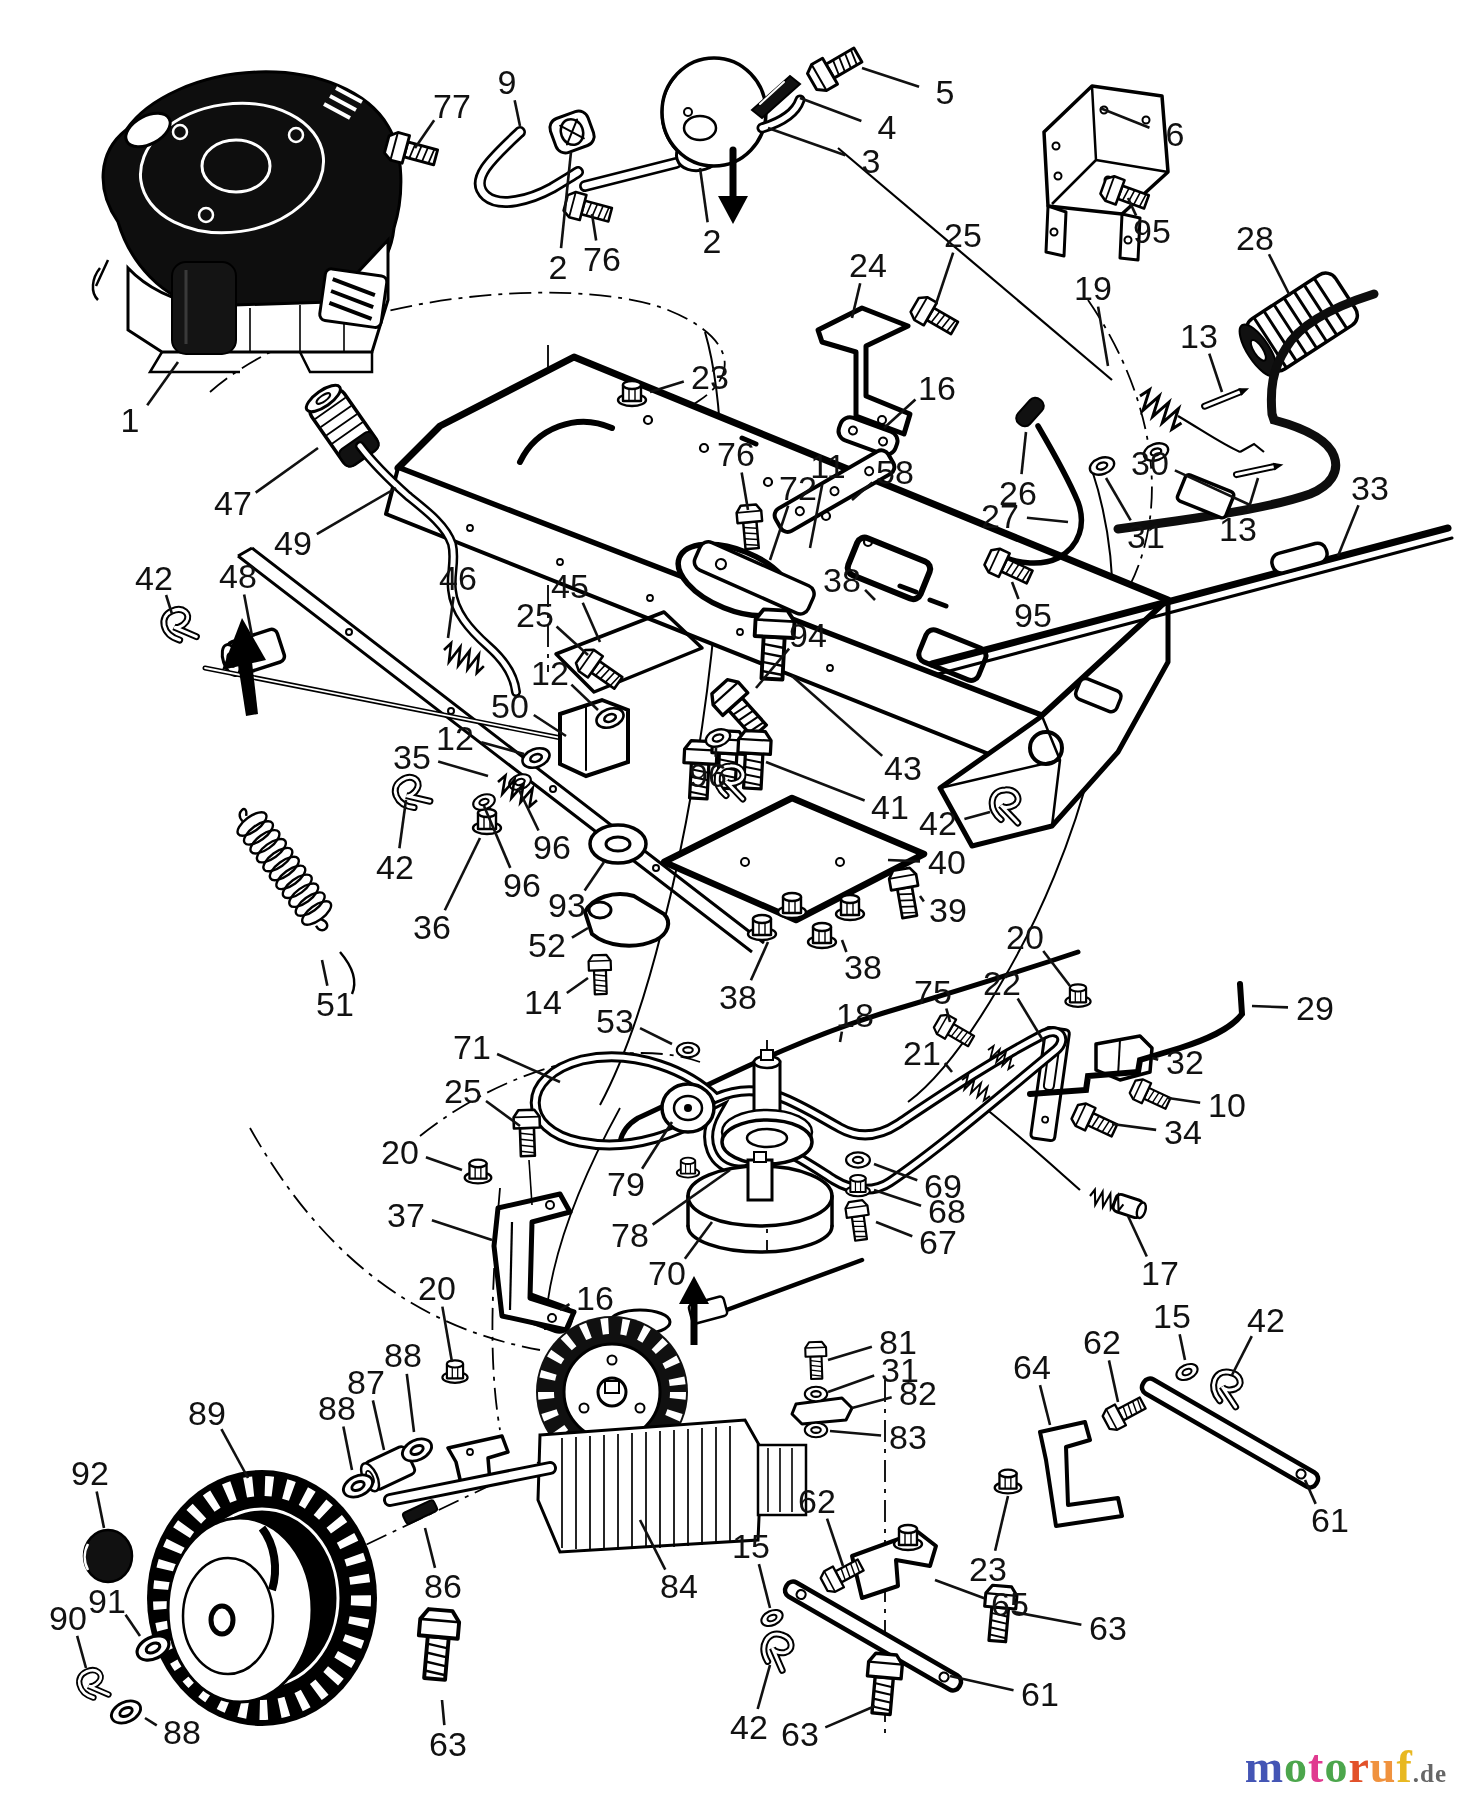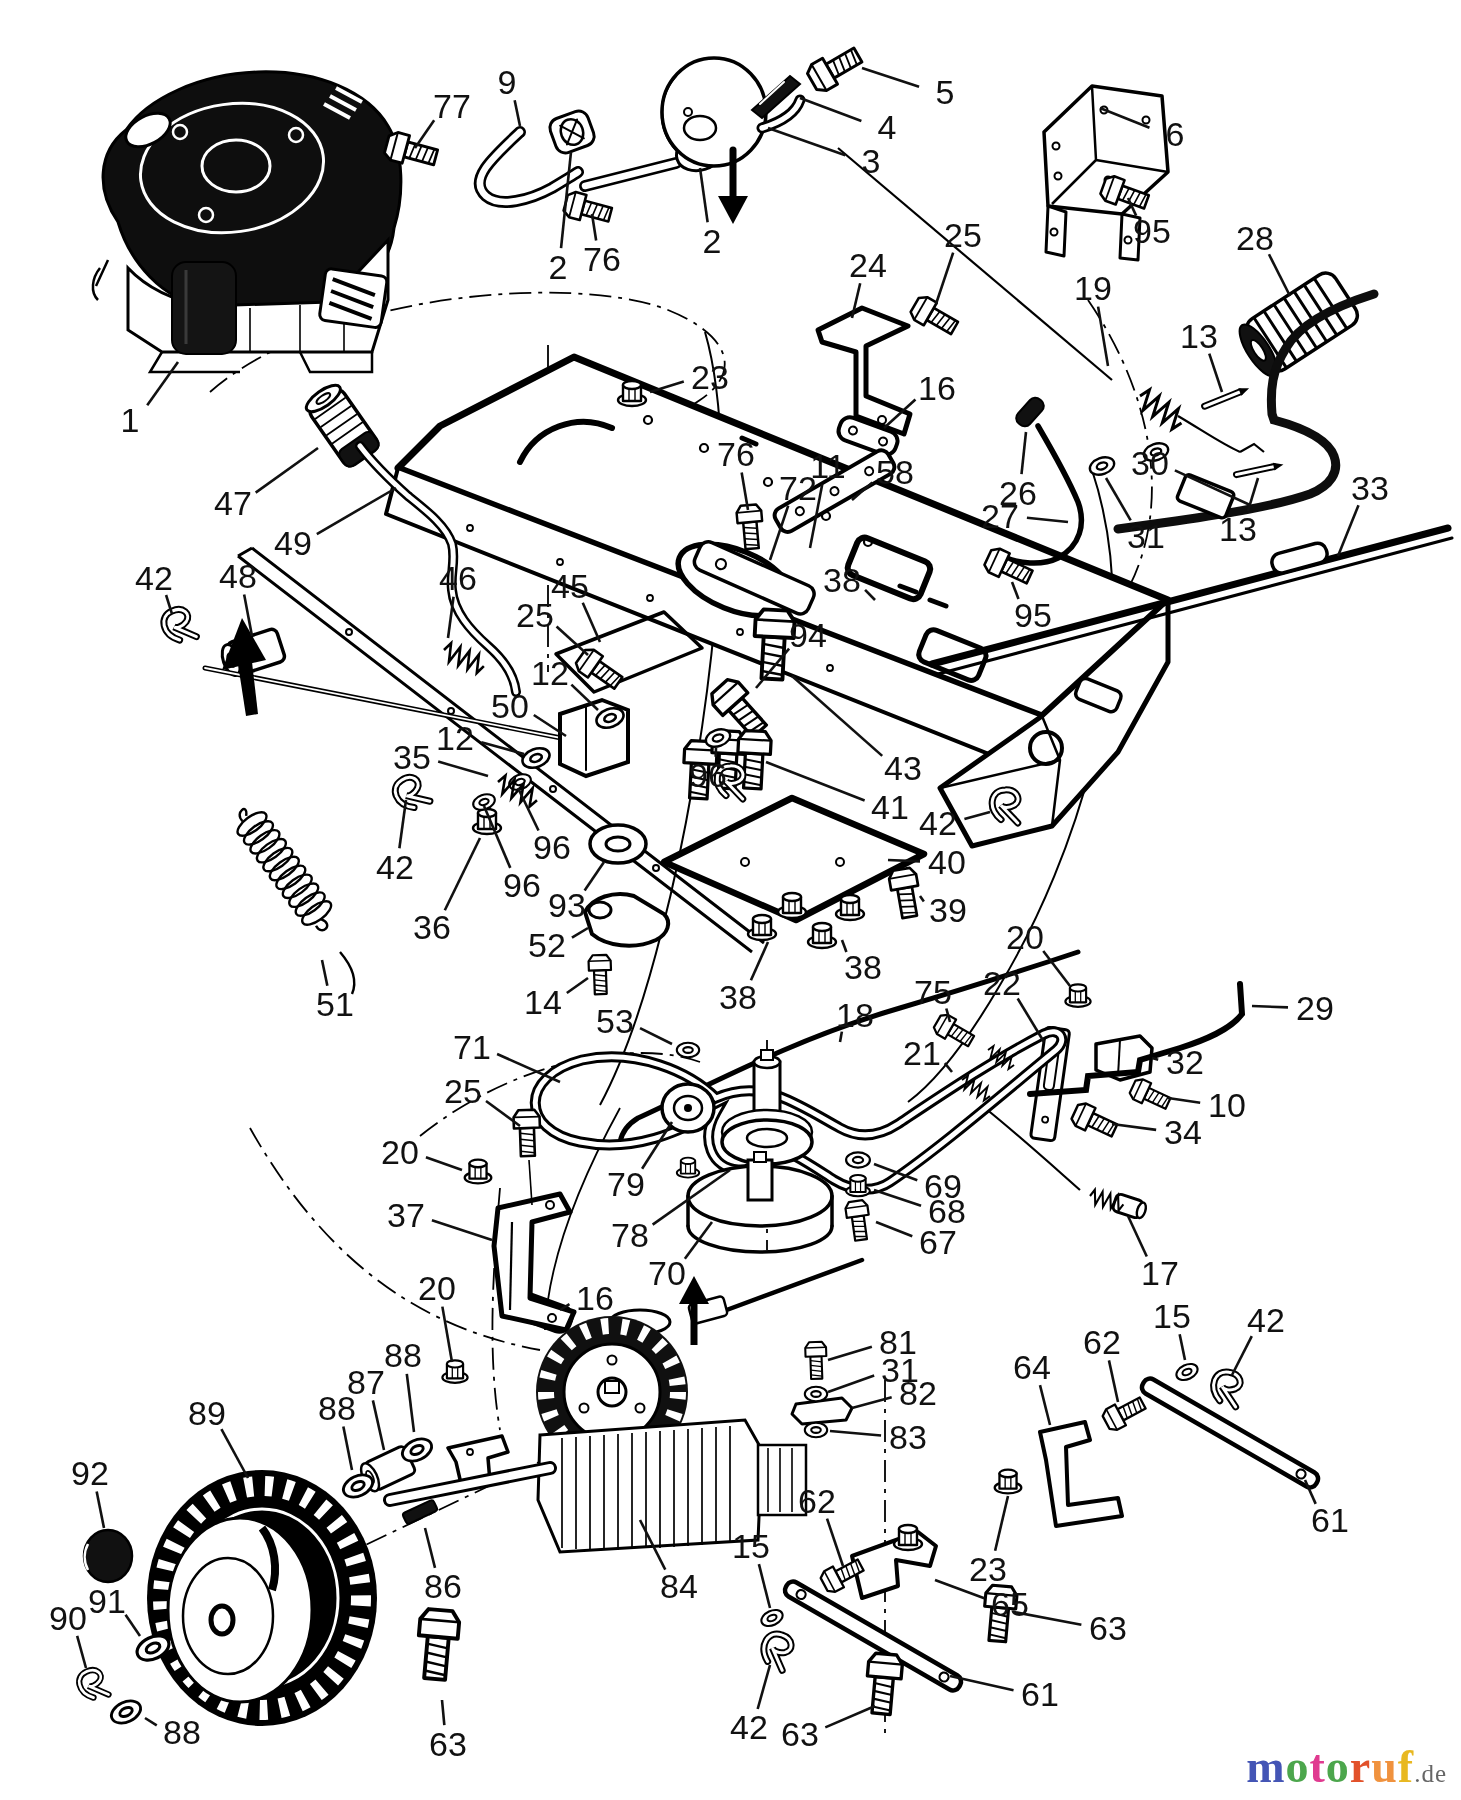--- a/index.html
+++ b/index.html
@@ -4,21 +4,21 @@
 <style>
   html,body{margin:0;padding:0;background:#ffffff;}
   body{width:1461px;height:1800px;position:relative;overflow:hidden;
        font-family:"Liberation Sans",sans-serif;}
   svg{position:absolute;left:0;top:0;}
   svg symbol{overflow:visible;}
   .callout-text{font-family:"Liberation Sans",sans-serif;font-size:34px;fill:#111;}
   .wm{position:absolute;right:14px;top:1740px;
       font-family:"Liberation Serif",serif;font-weight:bold;font-size:46px;
       letter-spacing:1px;white-space:nowrap;}
-  .wm .suffix{font-size:25px;font-weight:normal;}
+  .wm .suffix{font-size:25px;font-weight:bold;}
 </style>
 </head>
 <body>
 
 <svg width="1461" height="1800" viewBox="0 0 1461 1800">
   <defs>
     <symbol id="sym-bolt">
       <g stroke="#000" fill="#fff" stroke-width="2.6" stroke-linejoin="round">
         <path d="M -2,-7 L 26,-7 L 26,7 L -2,7 Z"></path>
         <path d="M 5,-7 L 3,7 M 11,-7 L 9,7 M 17,-7 L 15,7 M 23,-7 L 21,7" stroke-width="1.6" fill="none"></path>

